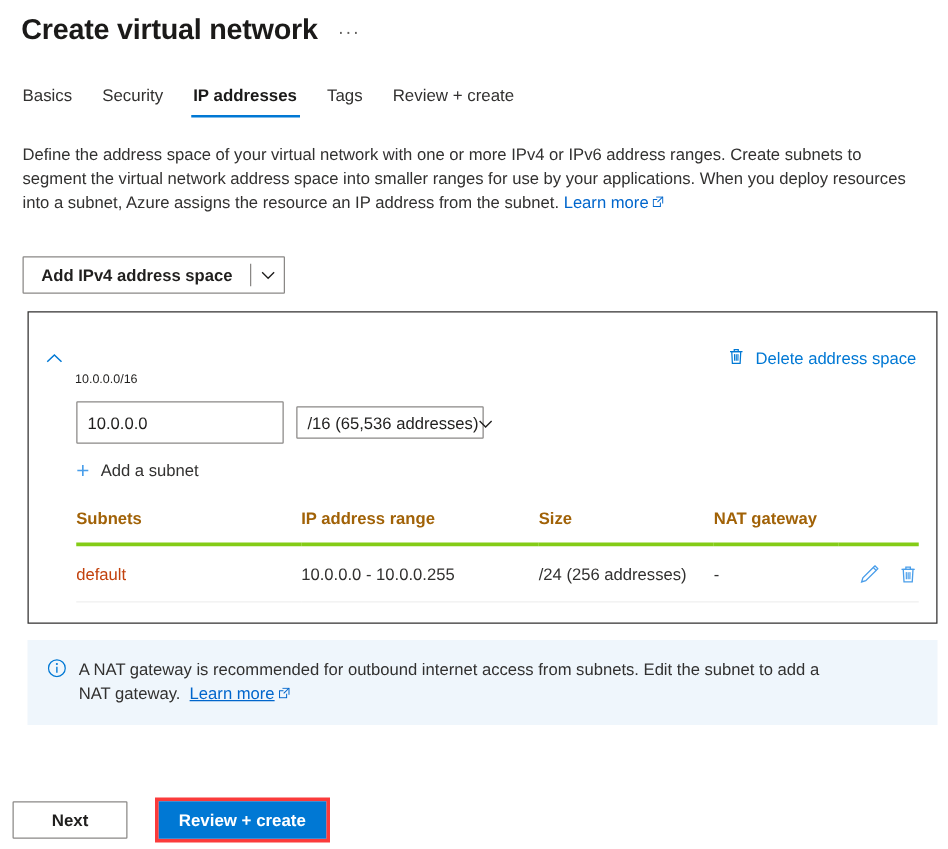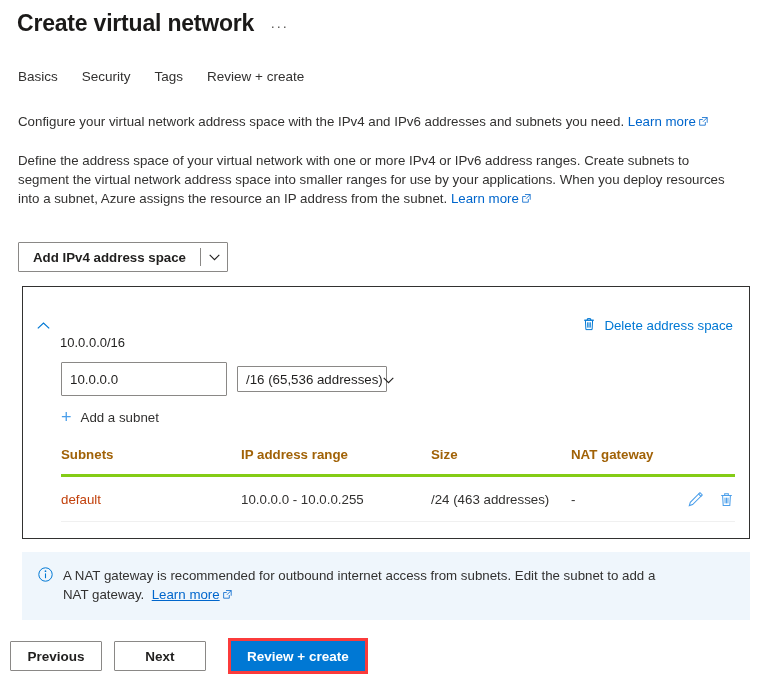--- a/index.html
+++ b/index.html
@@ -162,21 +162,21 @@
     gap: 9px;
   }
   .collapse-chevron {
     color: #0078d4;
     display: inline-flex;
     align-items: center;
     cursor: pointer;
     width: 14px;
   }
   .cidr-label {
-    font-size: 13px;
+    font-size: 10px;
     color: #201f1e;
     margin-top: 34px;
   }
   .delete-space {
     display: inline-flex;
     align-items: center;
     gap: 9px;
     color: #0078d4;
     font-size: 13.3px;
     cursor: pointer;
@@ -359,34 +359,27 @@
 <body>
 
 <div class="page-header">
   <div class="page-title">Create virtual network</div>
   <div class="title-ellipsis">···</div>
 </div>
 
 <div class="tabs">
   <div class="tab">Basics</div>
   <div class="tab">Security</div>
+  <div class="tab active">IP addresses</div>
   <div class="tab">Tags</div>
   <div class="tab">Review + create</div>
 </div>
 
 <div class="content">
 
-  <div class="para">
-    <span>Configure your virtual network address space with the IPv4 and IPv6 addresses and subnets you need.</span>
-    <a class="link">Learn more</a><span class="ext-icon"><svg viewBox="0 0 10 10" width="9" height="9">
-          <path d="M3.3,0.6 L9.1,0.6 L9.1,6.4" fill="none" stroke="#0066cc" stroke-width="0.9"></path>
-          <path d="M9.1,0.6 L4.4,5.3" fill="none" stroke="#0066cc" stroke-width="0.9"></path>
-          <path d="M7.0,5.6 L7.0,9.1 L0.7,9.1 L0.7,2.8 L4.2,2.8" fill="none" stroke="#0066cc" stroke-width="0.9"></path>
-        </svg></span>
-  </div>
 
   <div class="para second">
     <span>Define the address space of your virtual network with one or more IPv4 or IPv6 address ranges. Create subnets to segment the virtual network address space into smaller ranges for use by your applications. When you deploy resources into a subnet, Azure assigns the resource an IP address from the subnet.</span>
     <a class="link">Learn more</a><span class="ext-icon"><svg viewBox="0 0 10 10" width="9" height="9">
           <path d="M3.3,0.6 L9.1,0.6 L9.1,6.4" fill="none" stroke="#0066cc" stroke-width="0.9"></path>
           <path d="M9.1,0.6 L4.4,5.3" fill="none" stroke="#0066cc" stroke-width="0.9"></path>
           <path d="M7.0,5.6 L7.0,9.1 L0.7,9.1 L0.7,2.8 L4.2,2.8" fill="none" stroke="#0066cc" stroke-width="0.9"></path>
         </svg></span>
   </div>
 
@@ -454,21 +447,21 @@
           <th class="col-nat">NAT gateway</th>
           <th class="col-actions"></th>
         </tr>
       </thead>
       <tbody>
         <tr>
           <td class="col-subnets">
             <a class="subnet-link">default</a>
           </td>
           <td class="col-range">10.0.0.0 - 10.0.0.255</td>
-          <td class="col-size">/24 (463 addresses)</td>
+          <td class="col-size">/24 (256 addresses)</td>
           <td class="col-nat">-</td>
           <td class="col-actions">
             <div class="row-actions">
               <span class="icon-btn">
                 <svg width="15" height="15" viewBox="0 0 15 15">
                   <path d="M1.3,13.6 L2.3,10.3 L10.6,2.0 L12.9,4.3 L4.6,12.6 Z" fill="none" stroke="#4a9eea" stroke-width="1.05"></path>
                   <path d="M10.6,2.0 L12.0,0.7 L14.3,3.0 L12.9,4.3" fill="none" stroke="#4a9eea" stroke-width="1.05"></path>
                 </svg>
               </span>
               <span class="icon-btn">
@@ -500,18 +493,17 @@
             <path d="M3.3,0.6 L9.1,0.6 L9.1,6.4" fill="none" stroke="#0066cc" stroke-width="0.9"></path>
             <path d="M9.1,0.6 L4.4,5.3" fill="none" stroke="#0066cc" stroke-width="0.9"></path>
             <path d="M7.0,5.6 L7.0,9.1 L0.7,9.1 L0.7,2.8 L4.2,2.8" fill="none" stroke="#0066cc" stroke-width="0.9"></path>
           </svg></span>
     </span>
   </div>
 
 </div>
 
 <div class="footer">
-  <button class="btn">Previous</button>
   <button class="btn">Next</button>
   <span class="btn-primary-wrap">
     <button class="btn-primary">Review + create</button>
   </span>
 </div>
 
 </body></html>

